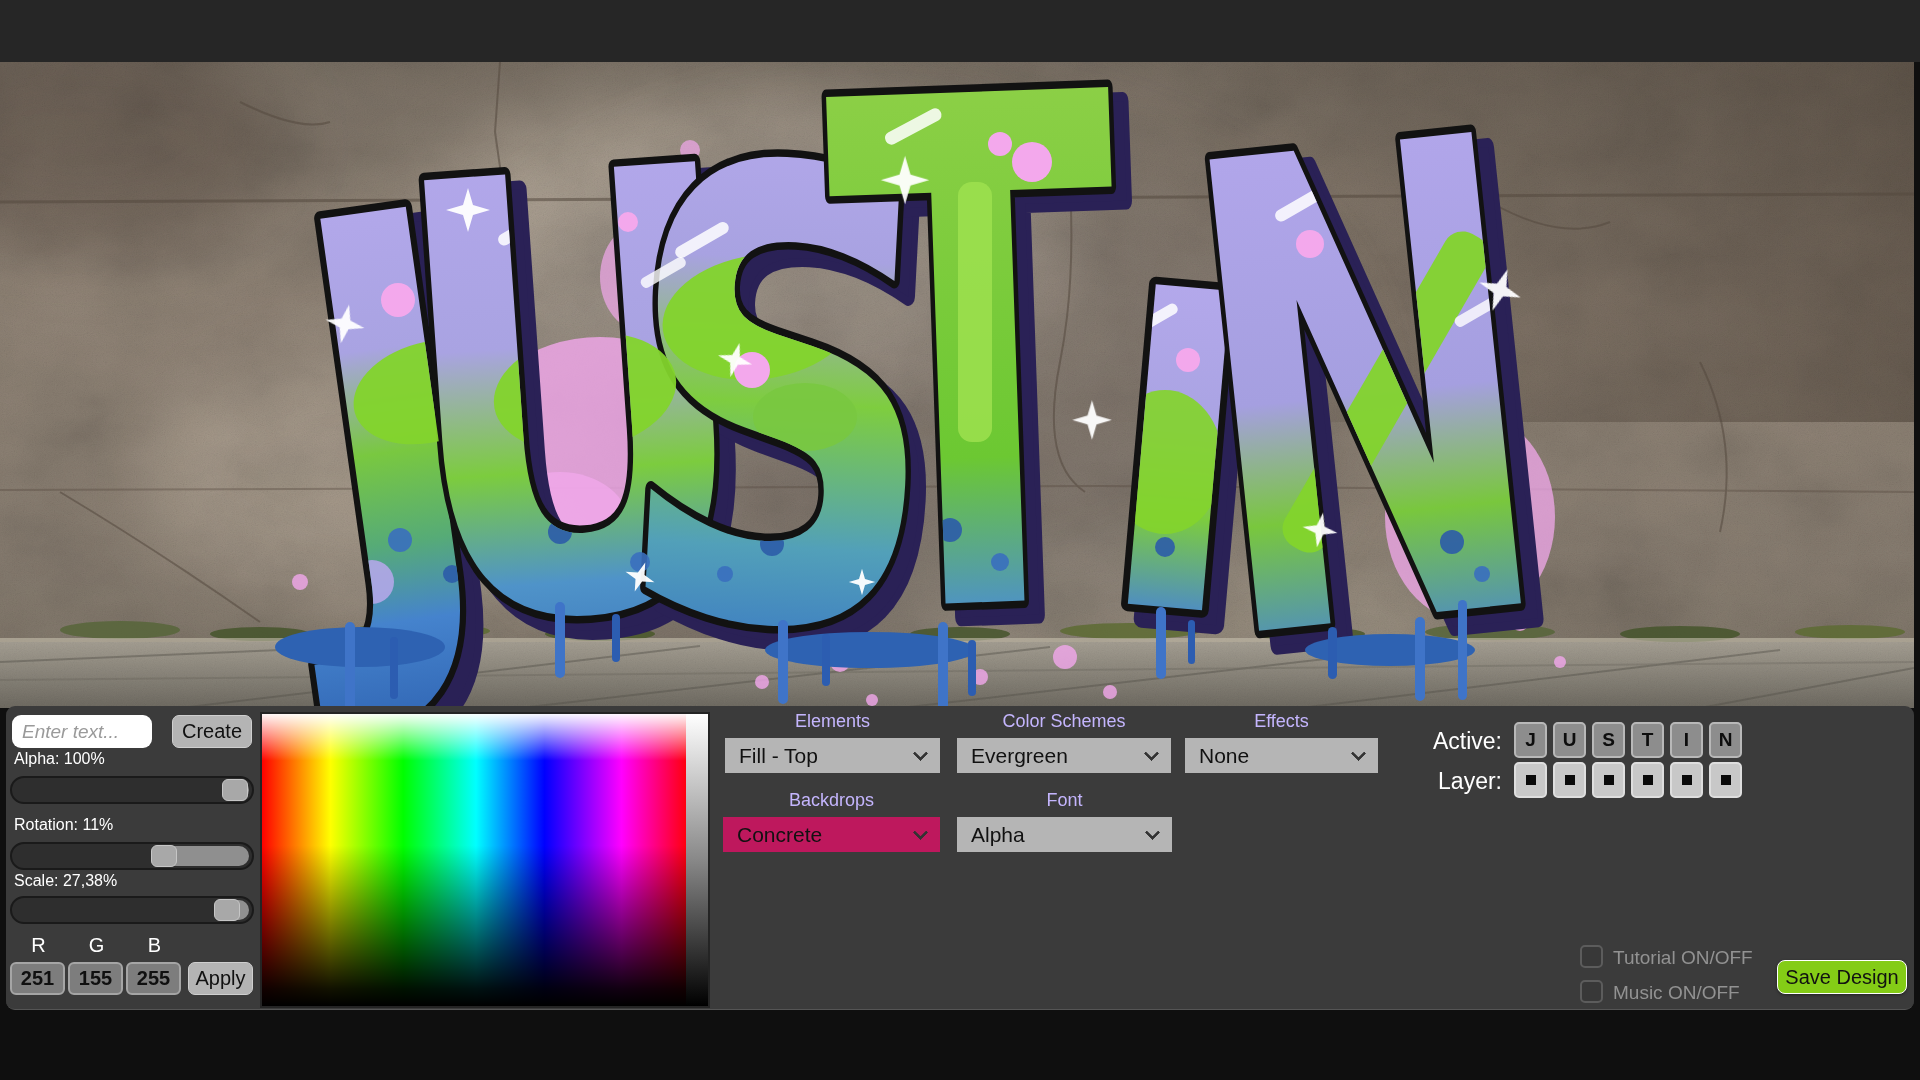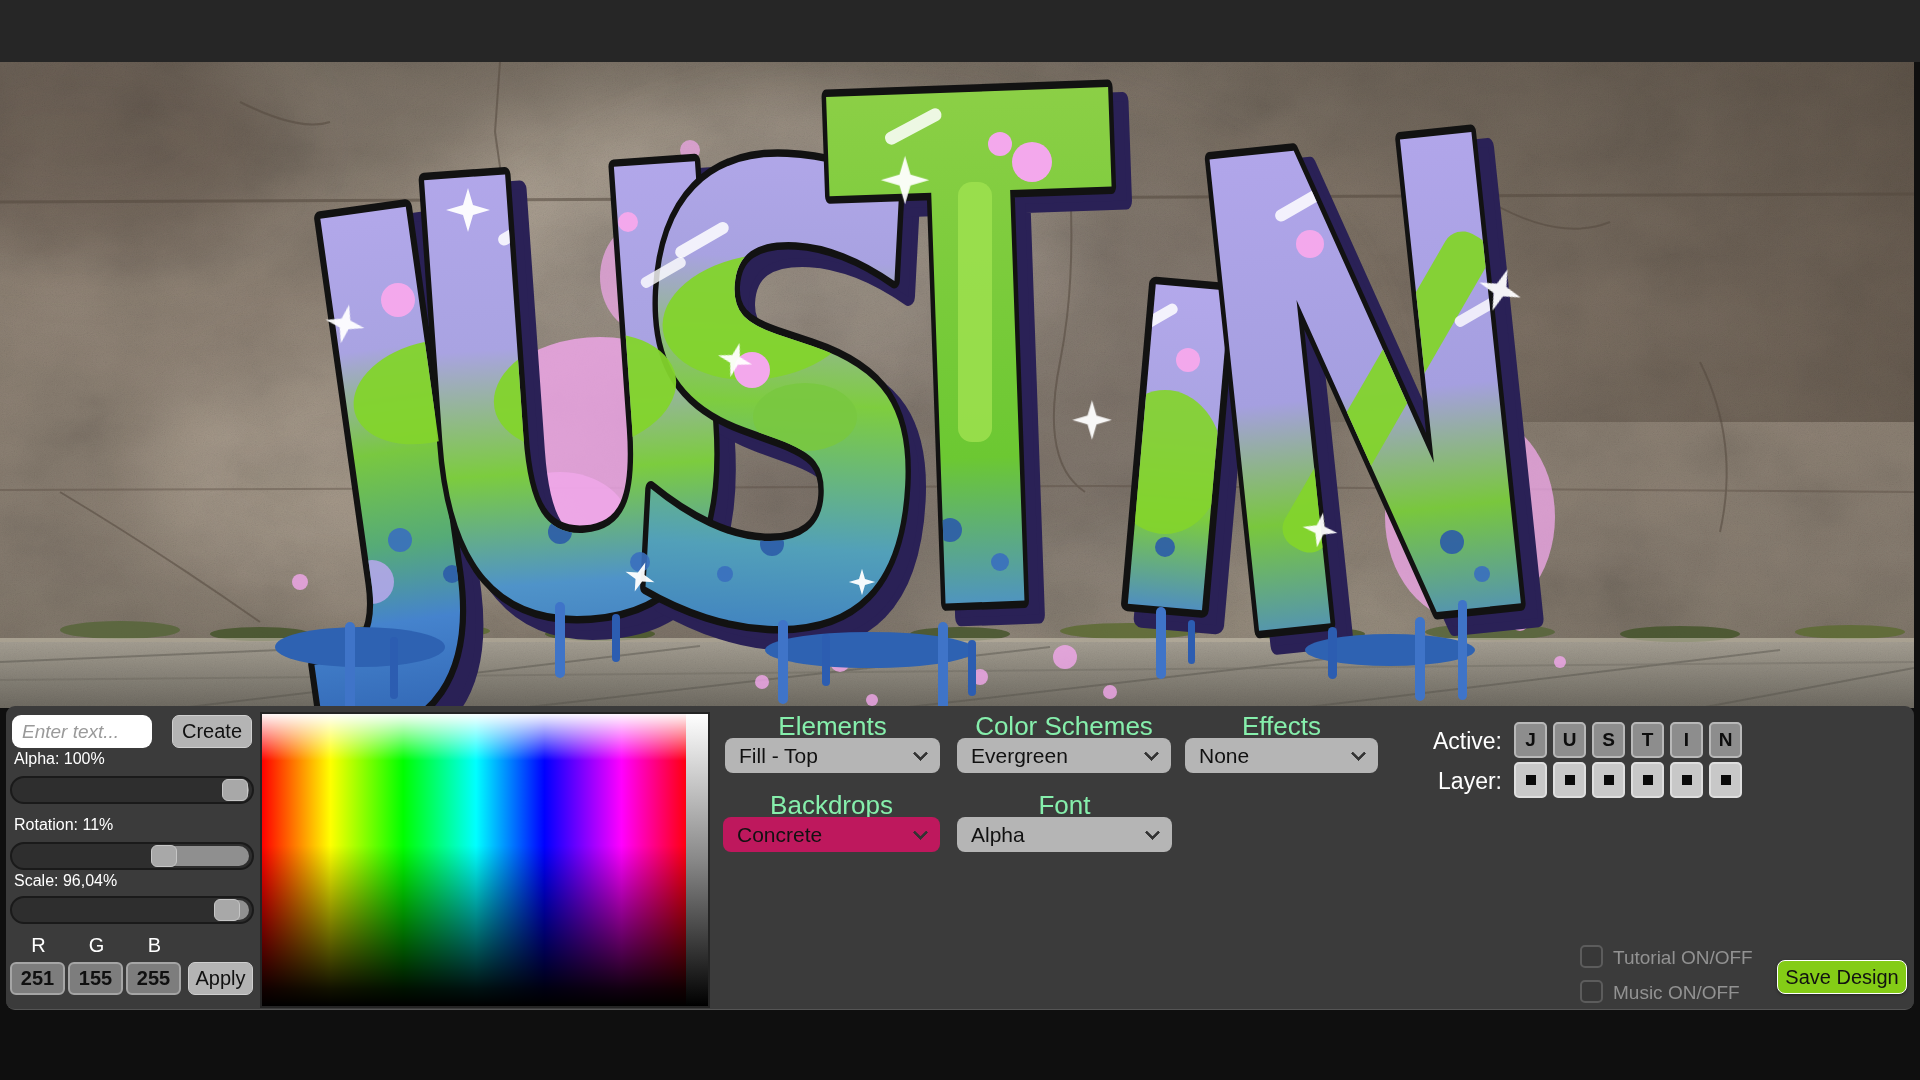--- a/index.html
+++ b/index.html
@@ -47,22 +47,22 @@
   #picker { left:254px; top:6px; width:450px; height:296px; border:2px solid #242424; cursor:crosshair; }
   #picker .hue { position:absolute; left:0; top:0; width:428px; height:100%;
     background:
       linear-gradient(to bottom, rgba(255,255,255,.97) 0%, rgba(255,255,255,0) 16%,
                       rgba(0,0,0,0) 45%, rgba(0,0,0,.93) 94%, #000 100%),
       linear-gradient(to right, #f00 0%, #ff0 16%, #0f0 33%, #0ff 50%, #00f 66%, #f0f 84%, #f00 100%); }
   #picker .gray { position:absolute; right:0; top:0; width:22px; height:100%;
     background:linear-gradient(to bottom, #fff 0%, #888 50%, #000 100%); }
 
   
-  .dd-head { color:#86efac; font-size:26px; text-align:center; }
-  .dropdown { position:absolute; height:35px; background:#b5b5b5; border-radius:8px;
+  .dd-head { color:#c4b5fd; font-size:18px; text-align:center; }
+  .dropdown { position:absolute; height:35px; background:#b5b5b5; border-radius:0;
               display:flex; align-items:center; padding:0 14px; color:#111;
               font-size:21px; cursor:pointer; }
   .dropdown.selected { background:#be185d; }
   .chev { position:absolute; right:14px; top:10px; width:11px; height:11px;
           border-right:3px solid #333; border-bottom:3px solid #333;
           transform:rotate(45deg); border-radius:1px; }
   #elements-head { left:719px; top:5px; width:215px; }
   #elements-dd { left:719px; top:32px; width:215px; }
   #schemes-head { left:951px; top:5px; width:214px; }
   #schemes-dd { left:951px; top:32px; width:214px; }
@@ -380,21 +380,21 @@
     <div class="slider-rest"></div>
     <div class="slider-handle"></div>
   </div>
 
   <div id="rotation-label" class="abs slider-label">Rotation: 11%</div>
   <div id="rotation-slider" class="slider" style="--p: 0.66;">
     <div class="slider-rest"></div>
     <div class="slider-handle"></div>
   </div>
 
-  <div id="scale-label" class="abs slider-label">Scale: 96,04%</div>
+  <div id="scale-label" class="abs slider-label">Scale: 27,38%</div>
   <div id="scale-slider" class="slider" style="--p: 0.96;">
     <div class="slider-rest"></div>
     <div class="slider-handle"></div>
   </div>
 
   <div id="r-head" class="abs rgb-head">R</div>
   <div id="g-head" class="abs rgb-head">G</div>
   <div id="b-head" class="abs rgb-head">B</div>
   <input id="r-val" class="abs rgb-box" value="251" style="">
   <input id="g-val" class="abs rgb-box" value="155" style="">

